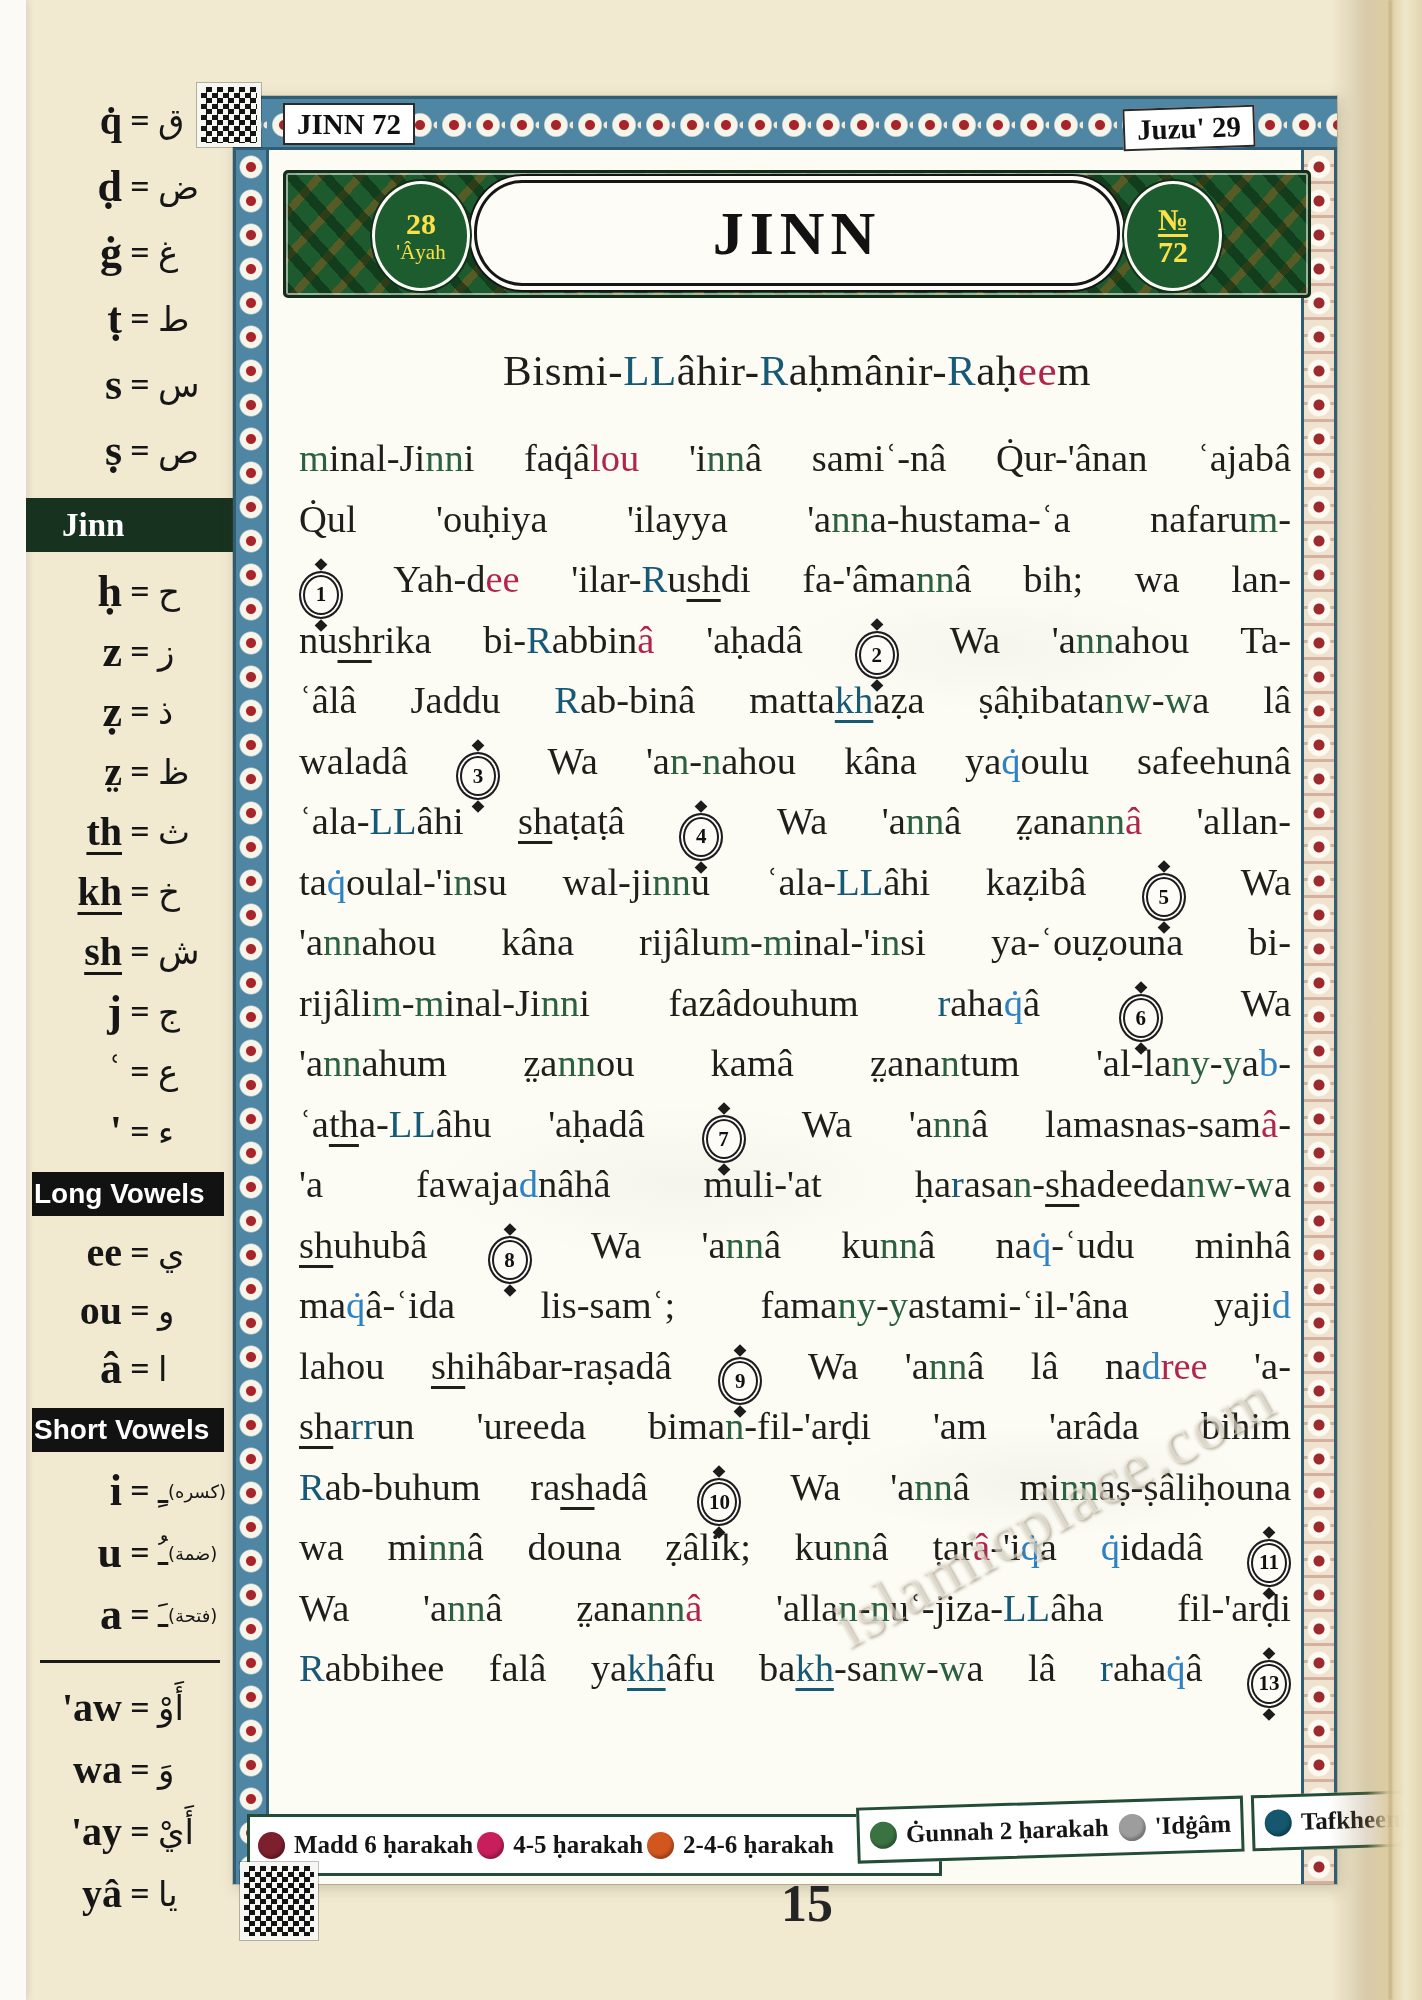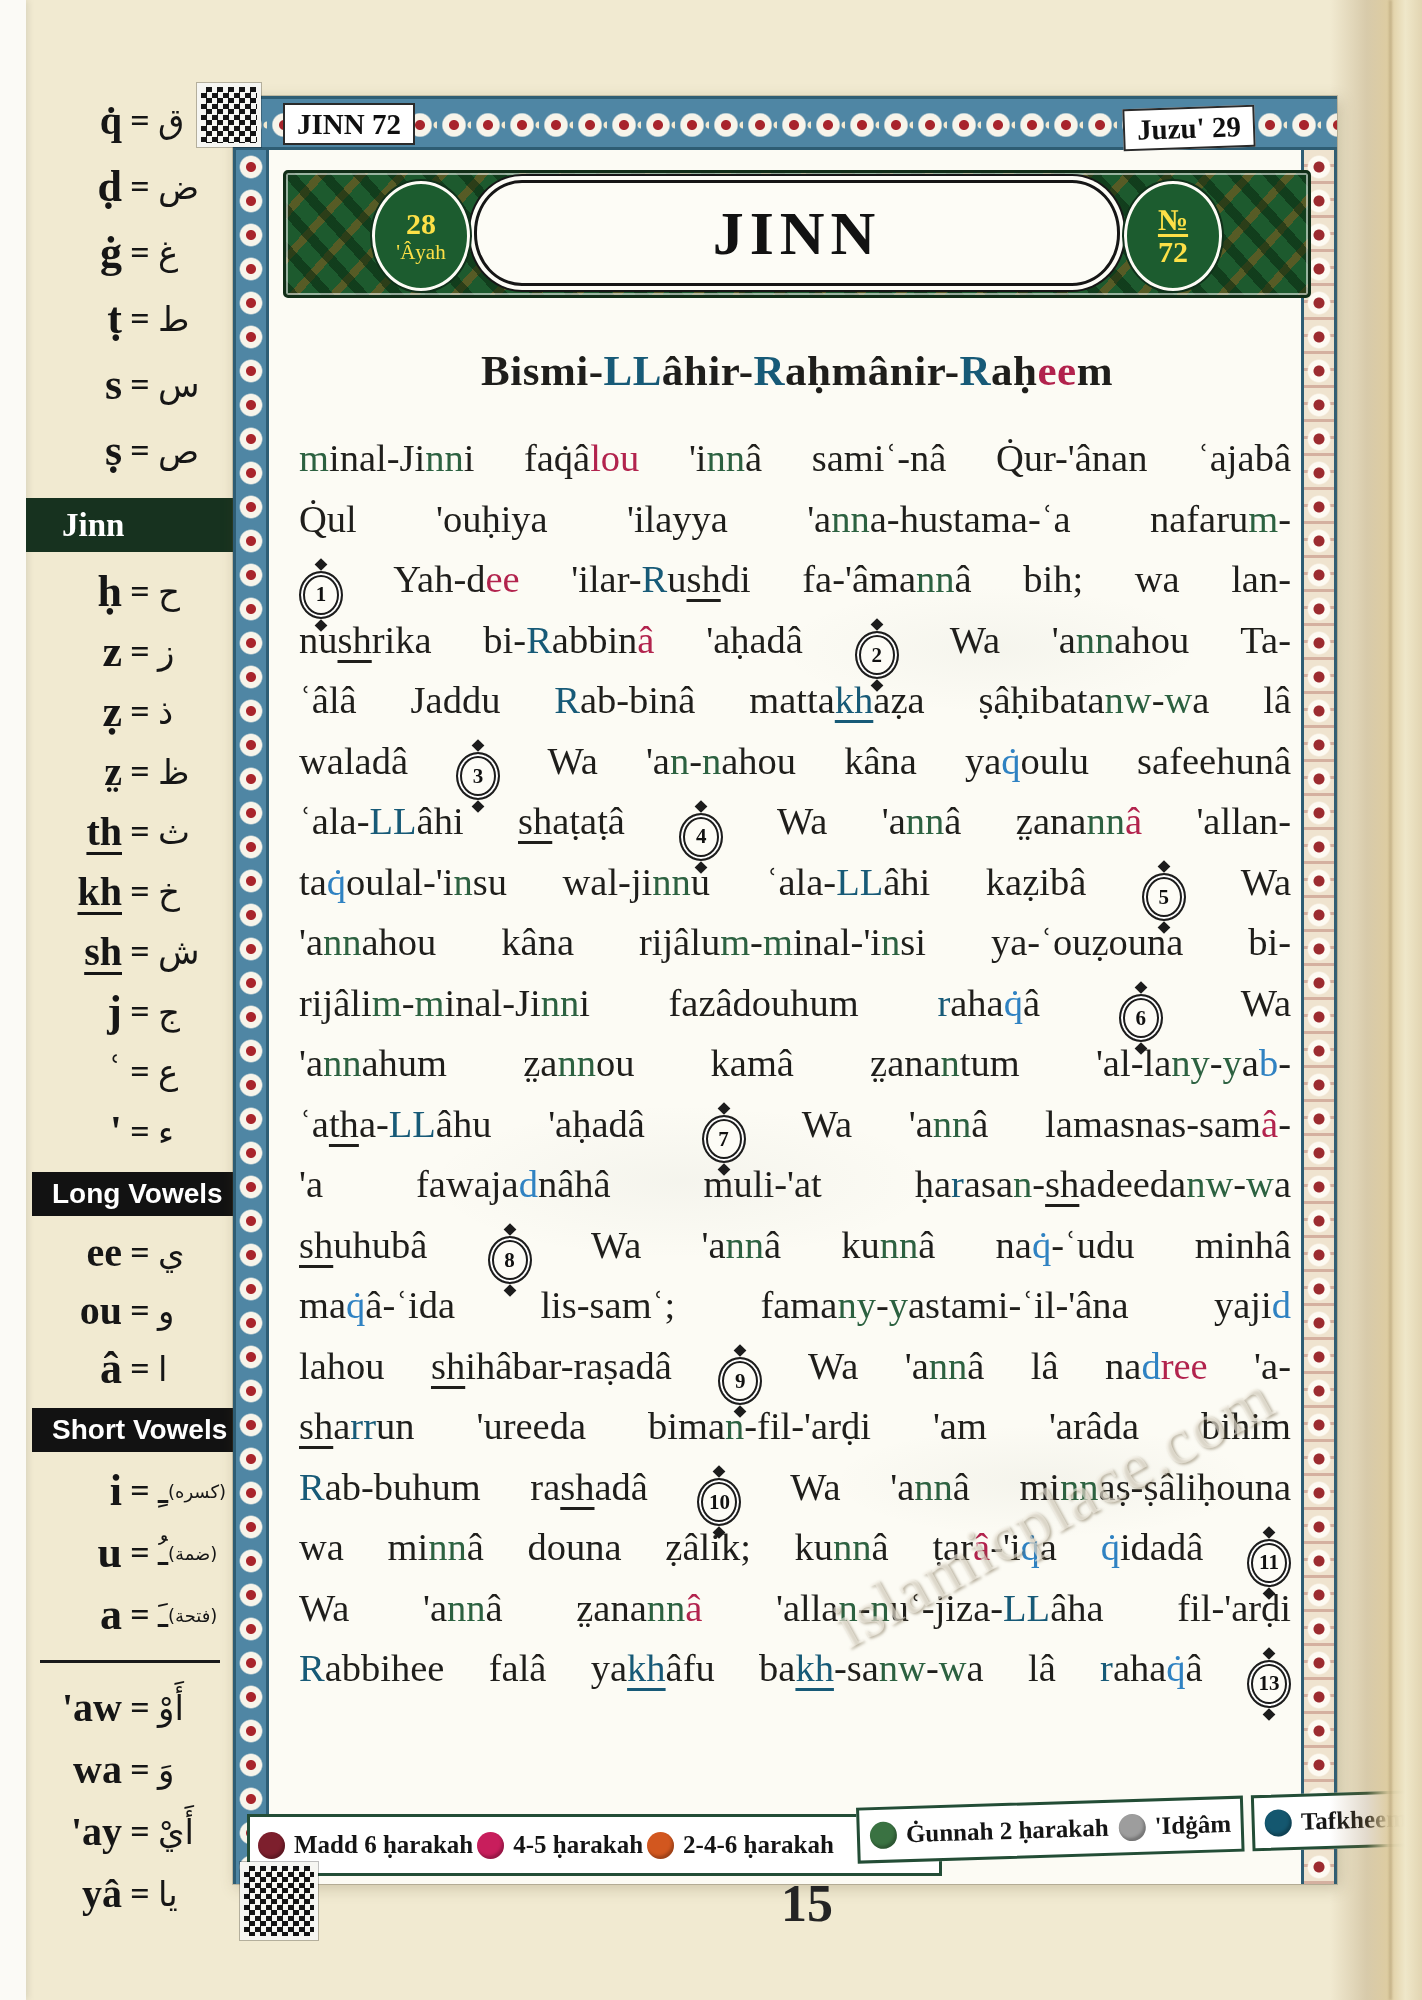--- a/index.html
+++ b/index.html
@@ -70,21 +70,21 @@
     background:#1c5c2f;border:3px solid #fdfcf6;box-shadow:0 0 0 2px #10301a;
     display:flex;flex-direction:column;align-items:center;justify-content:center;color:#fde047;z-index:2;}
   .oval-left{left:86px;}
   .oval-right{right:86px;}
   .oval .big{font-size:30px;font-weight:700;line-height:32px;}
   .oval .small{font-size:21px;line-height:24px;}
   .oval .underlined{text-decoration:underline;text-underline-offset:4px;}
 
   
   .bismillah{position:absolute;left:80px;right:56px;top:250px;text-align:center;
-    font-size:43px;font-weight:700;letter-spacing:.5px;}
+    font-size:43px;font-weight:400;letter-spacing:.5px;}
   .vlines{position:absolute;left:66px;right:46px;top:332px;font-size:38.5px;}
   .vline{height:60.5px;line-height:60.5px;text-align:justify;text-align-last:justify;}
   .c-k{color:var(--c-k,#1f1e1b);} .c-g{color:var(--c-g,#2c6140);}
   .c-r{color:var(--c-r,#b2234d);} .c-t{color:var(--c-t,#175a77);}
   .c-b{color:var(--c-b,#2f82c2);}
   .u{text-decoration:underline;text-decoration-thickness:2.5px;text-underline-offset:7px;}
   .am{display:inline-flex;align-items:center;justify-content:center;
     width:40px;height:44px;border:2.5px solid #1c1c1c;border-radius:50%;
     box-shadow:inset 0 0 0 2px #fff, inset 0 0 0 4px #1c1c1c;
     font-size:21px;font-weight:700;color:#111;vertical-align:-9px;position:relative;
@@ -120,21 +120,21 @@
   .sidebar{position:absolute;left:34px;top:88px;width:200px;}
   .sb-row{display:flex;align-items:center;height:66px;}
   .sb-row.g2{height:60px;} .sb-row.g3{height:58px;} .sb-row.g4{height:62px;}
   .sb-latin{width:88px;text-align:right;font-size:44px;font-weight:700;color:#161616;line-height:1;}
   .sb-latin.digraph{font-size:40px;}
   .sb-eq{width:36px;text-align:center;font-size:34px;font-weight:700;color:#161616;}
   .sb-ar{font-size:34px;color:#161616;font-family:"DejaVu Sans","DejaVu Serif",sans-serif;line-height:1;}
   .sb-note{font-size:18px;color:#161616;margin-right:3px;font-family:"DejaVu Sans",sans-serif;}
   .sb-tab{background:#17321f;color:#fff;font-size:33px;font-weight:700;height:54px;
     display:flex;align-items:center;padding-left:36px;width:176px;margin:14px 0 10px -8px;box-sizing:content-box;}
-  .sb-tab.dark{background:#121212;font-size:28px;font-weight:700;height:44px;padding-left:20px;width:190px;
+  .sb-tab.dark{background:#121212;font-size:28px;font-weight:700;height:44px;padding-left:2px;width:190px;
     margin:10px 0 8px -2px;font-family:"Liberation Sans","DejaVu Sans",sans-serif;}
   .sb-rule{height:3px;background:#1a1a1a;width:180px;margin:14px 0 14px 6px;}
 </style>
 </head>
 <body>
 
 <div class="photo-left-edge"></div>
 
 <div class="sidebar" id="sidebar">
     <div class="sb-row">

